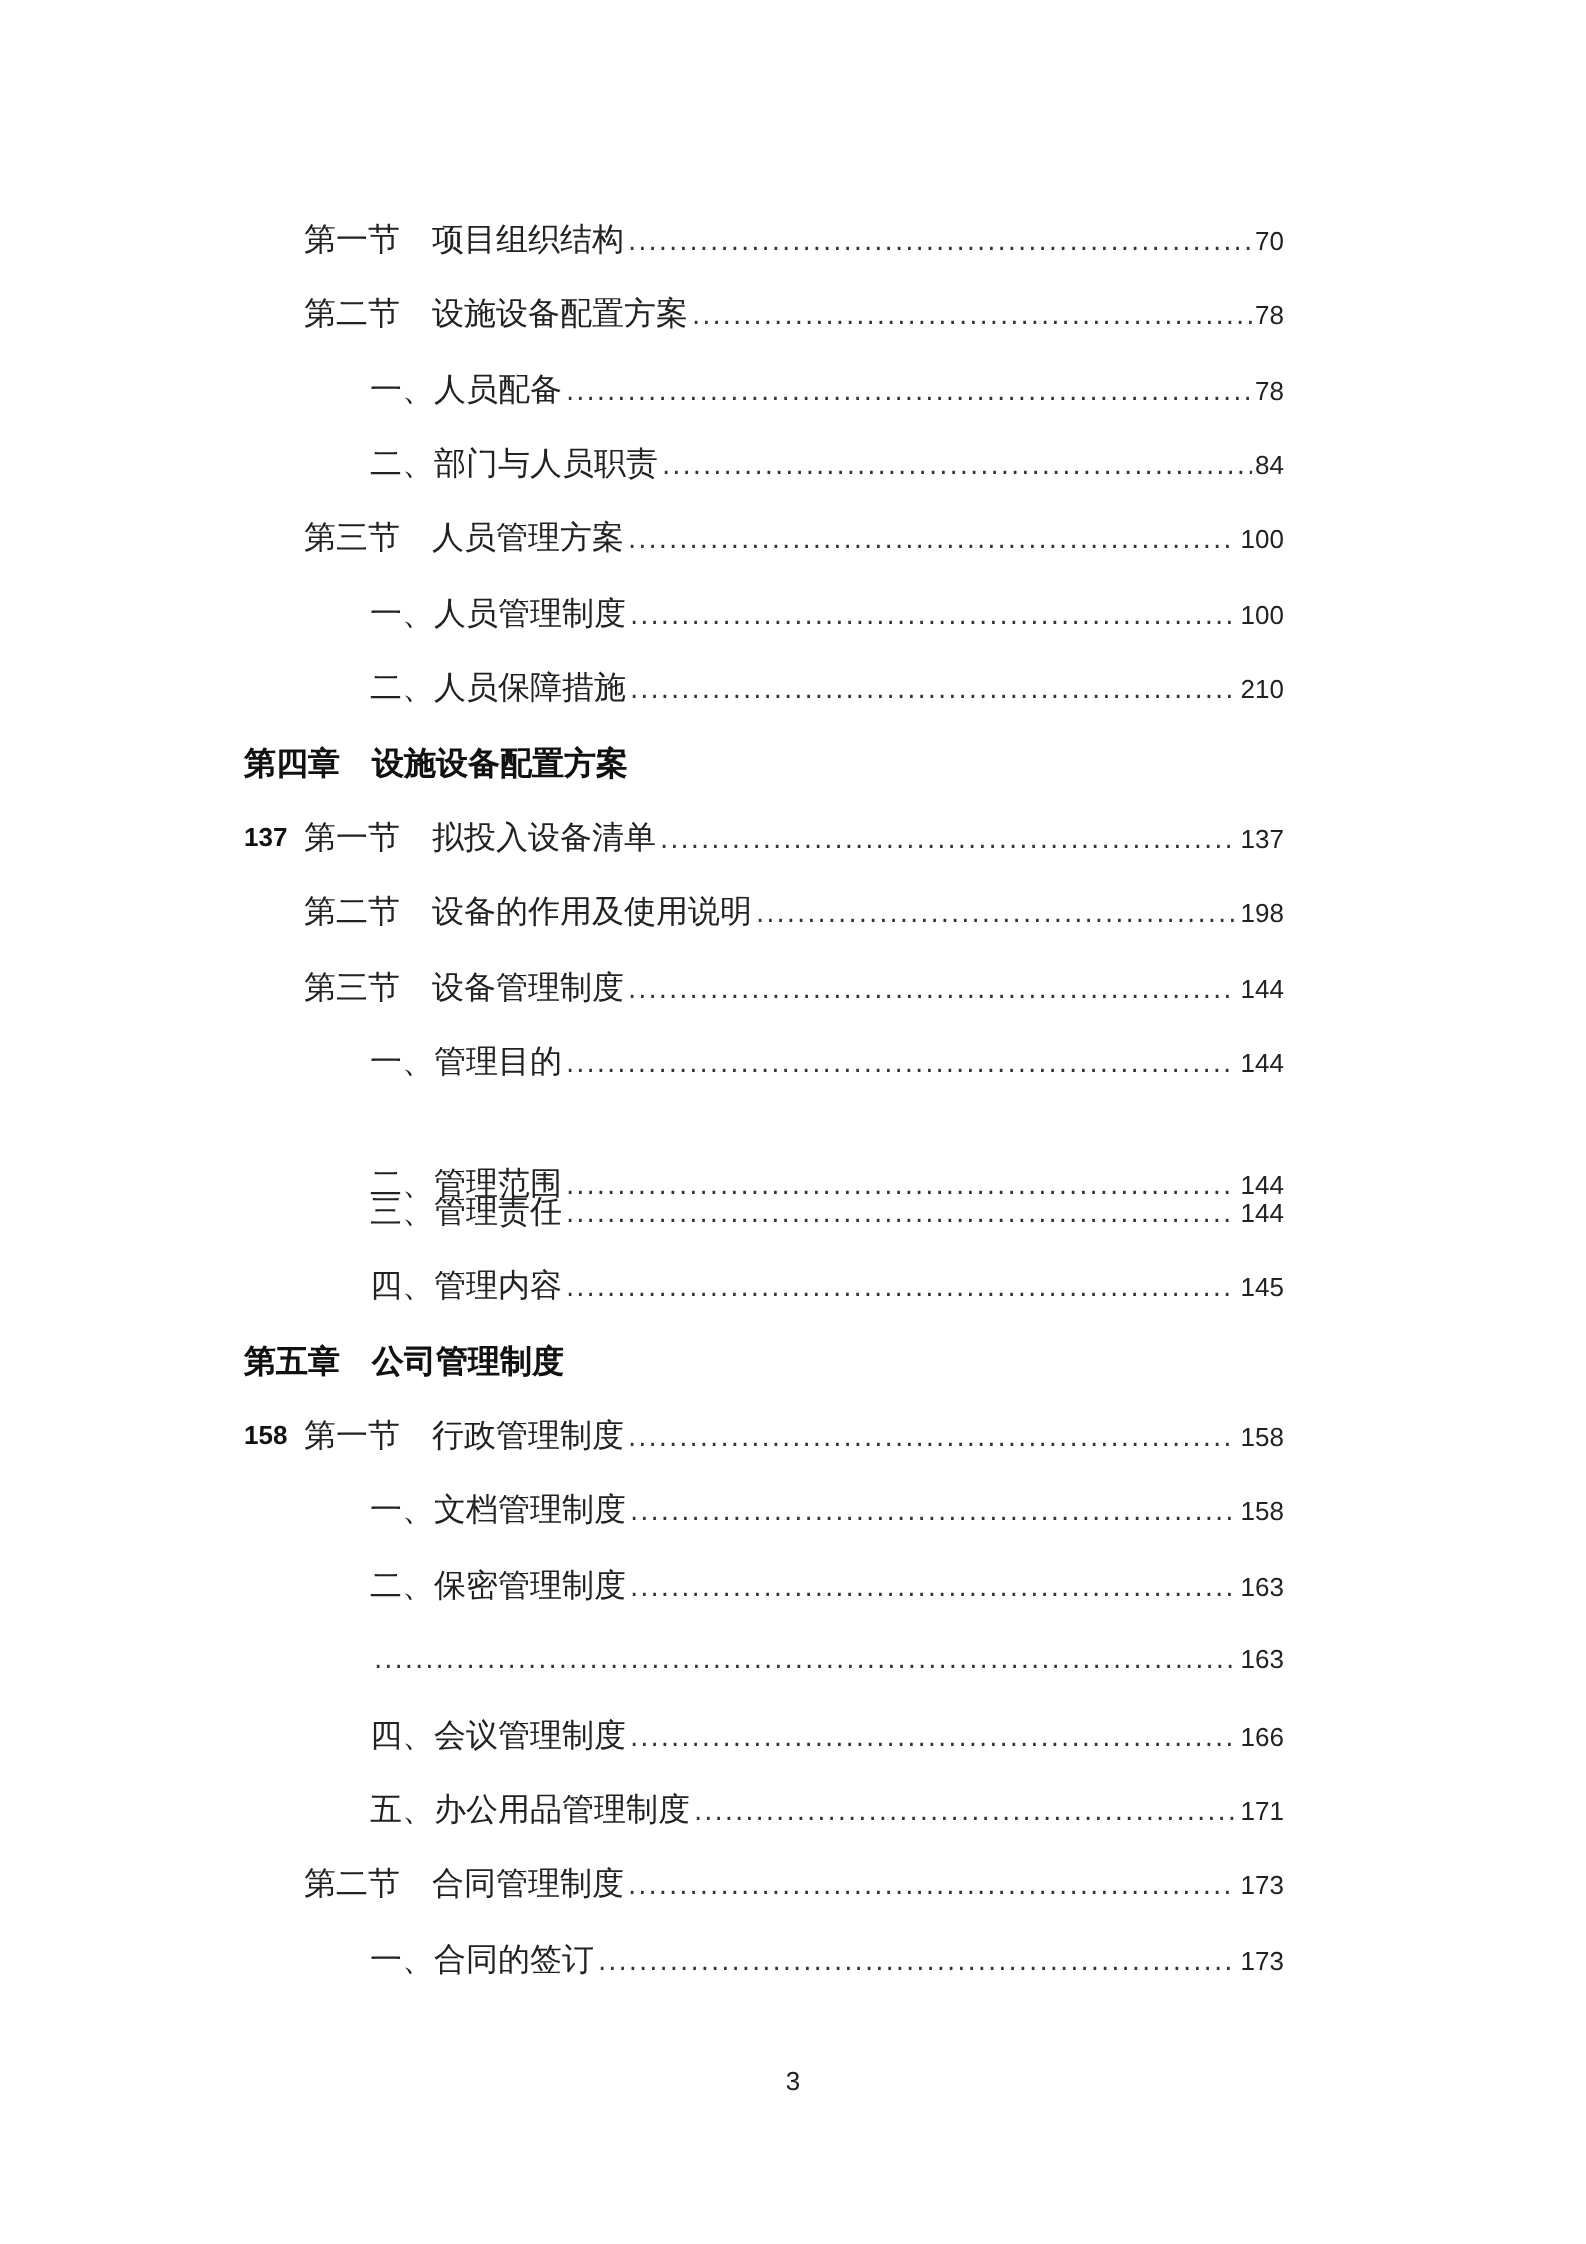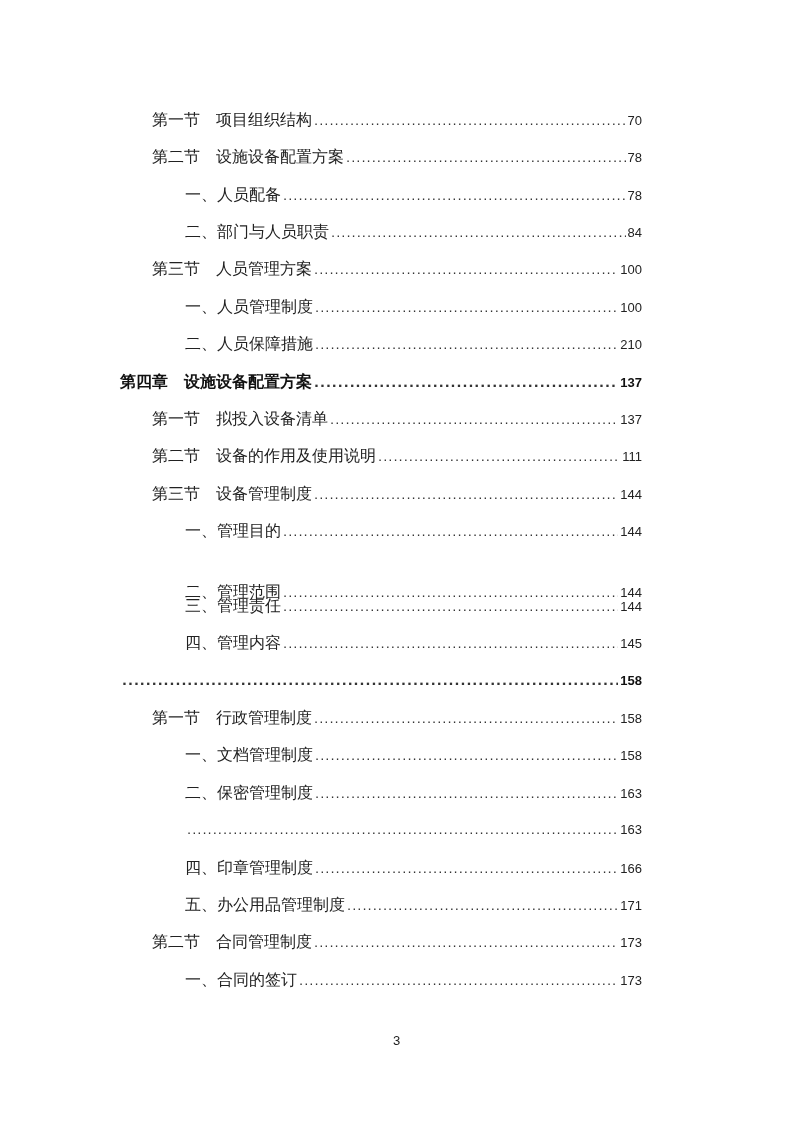--- a/index.html
+++ b/index.html
@@ -1,21 +1,21 @@
 <!DOCTYPE html>
 <html><head>
 <meta charset="utf-8">
 <style>
   html, body { margin: 0; padding: 0; background: #ffffff; }
   body { width: 793px; height: 1122px; position: relative; overflow: hidden;
          font-family: "DejaVu Sans", "Liberation Sans", sans-serif; color: #222; }
   .toc { position: absolute; left: 0; top: 101px; width: 793px; }
   .entry { position: absolute; display: flex; align-items: baseline; height: 37px;
            font-size: 16px; line-height: 37px; right: 151px; }
-  .entry.lvl1 { left: 120px; font-weight: bold; color: #111; }
+  .entry.lvl1 { left: 120px; font-weight: bold; color: #111; flex-direction: column; }
   .entry.lvl2 { left: 152px; }
   .entry.lvl3 { left: 185px; }
   .entry .title { white-space: nowrap; }
   .entry .sep { display: inline-block; width: 1em; }
   .entry .dots { flex: 1; overflow: hidden; white-space: nowrap; margin: 0 2px;
                  letter-spacing: 1px; font-size: 13px; color: #333; }
   .entry .dots::before { content: "................................................................................................................................................................................................................................"; }
   .entry .page { white-space: nowrap; font-family: Liberation Sans, sans-serif; font-size: 13px; }
   .footer { position: absolute; top: 1033px; left: 0; width: 793px; text-align: center;
             font-family: "Liberation Sans", sans-serif; font-size: 13px; color: #222; }
@@ -65,21 +65,21 @@
     <span class="page">137</span>
   </div>
   <div class="entry lvl2" style="top:299px">
     <span class="title"><span>第一节</span><span class="sep"></span><span>拟投入设备清单</span></span>
     <span class="dots"></span>
     <span class="page">137</span>
   </div>
   <div class="entry lvl2" style="top:336px">
     <span class="title"><span>第二节</span><span class="sep"></span><span>设备的作用及使用说明</span></span>
     <span class="dots"></span>
-    <span class="page">111</span>
+    <span class="page">198</span>
   </div>
   <div class="entry lvl2" style="top:374px">
     <span class="title"><span>第三节</span><span class="sep"></span><span>设备管理制度</span></span>
     <span class="dots"></span>
     <span class="page">144</span>
   </div>
   <div class="entry lvl3" style="top:411px">
     <span class="title"><span>一、</span><span>管理目的</span></span>
     <span class="dots"></span>
     <span class="page">144</span>
@@ -93,20 +93,21 @@
     <span class="title"><span>三、</span><span>管理责任</span></span>
     <span class="dots"></span>
     <span class="page">144</span>
   </div>
   <div class="entry lvl3" style="top:523px">
     <span class="title"><span>四、</span><span>管理内容</span></span>
     <span class="dots"></span>
     <span class="page">145</span>
   </div>
   <div class="entry lvl1" style="top:561px">
+    <span class="title"><span>第五章</span><span class="sep"></span><span>公司管理制度</span></span>
     <span class="dots"></span>
     <span class="page">158</span>
   </div>
   <div class="entry lvl2" style="top:598px">
     <span class="title"><span>第一节</span><span class="sep"></span><span>行政管理制度</span></span>
     <span class="dots"></span>
     <span class="page">158</span>
   </div>
   <div class="entry lvl3" style="top:635px">
     <span class="title"><span>一、</span><span>文档管理制度</span></span>
@@ -116,21 +117,21 @@
   <div class="entry lvl3" style="top:673px">
     <span class="title"><span>二、</span><span>保密管理制度</span></span>
     <span class="dots"></span>
     <span class="page">163</span>
   </div>
   <div class="entry lvl3" style="top:710px">
     <span class="dots"></span>
     <span class="page">163</span>
   </div>
   <div class="entry lvl3" style="top:748px">
-    <span class="title"><span>四、</span><span>印章管理制度</span></span>
+    <span class="title"><span>四、</span><span>会议管理制度</span></span>
     <span class="dots"></span>
     <span class="page">166</span>
   </div>
   <div class="entry lvl3" style="top:785px">
     <span class="title"><span>五、</span><span>办公用品管理制度</span></span>
     <span class="dots"></span>
     <span class="page">171</span>
   </div>
   <div class="entry lvl2" style="top:822px">
     <span class="title"><span>第二节</span><span class="sep"></span><span>合同管理制度</span></span>

